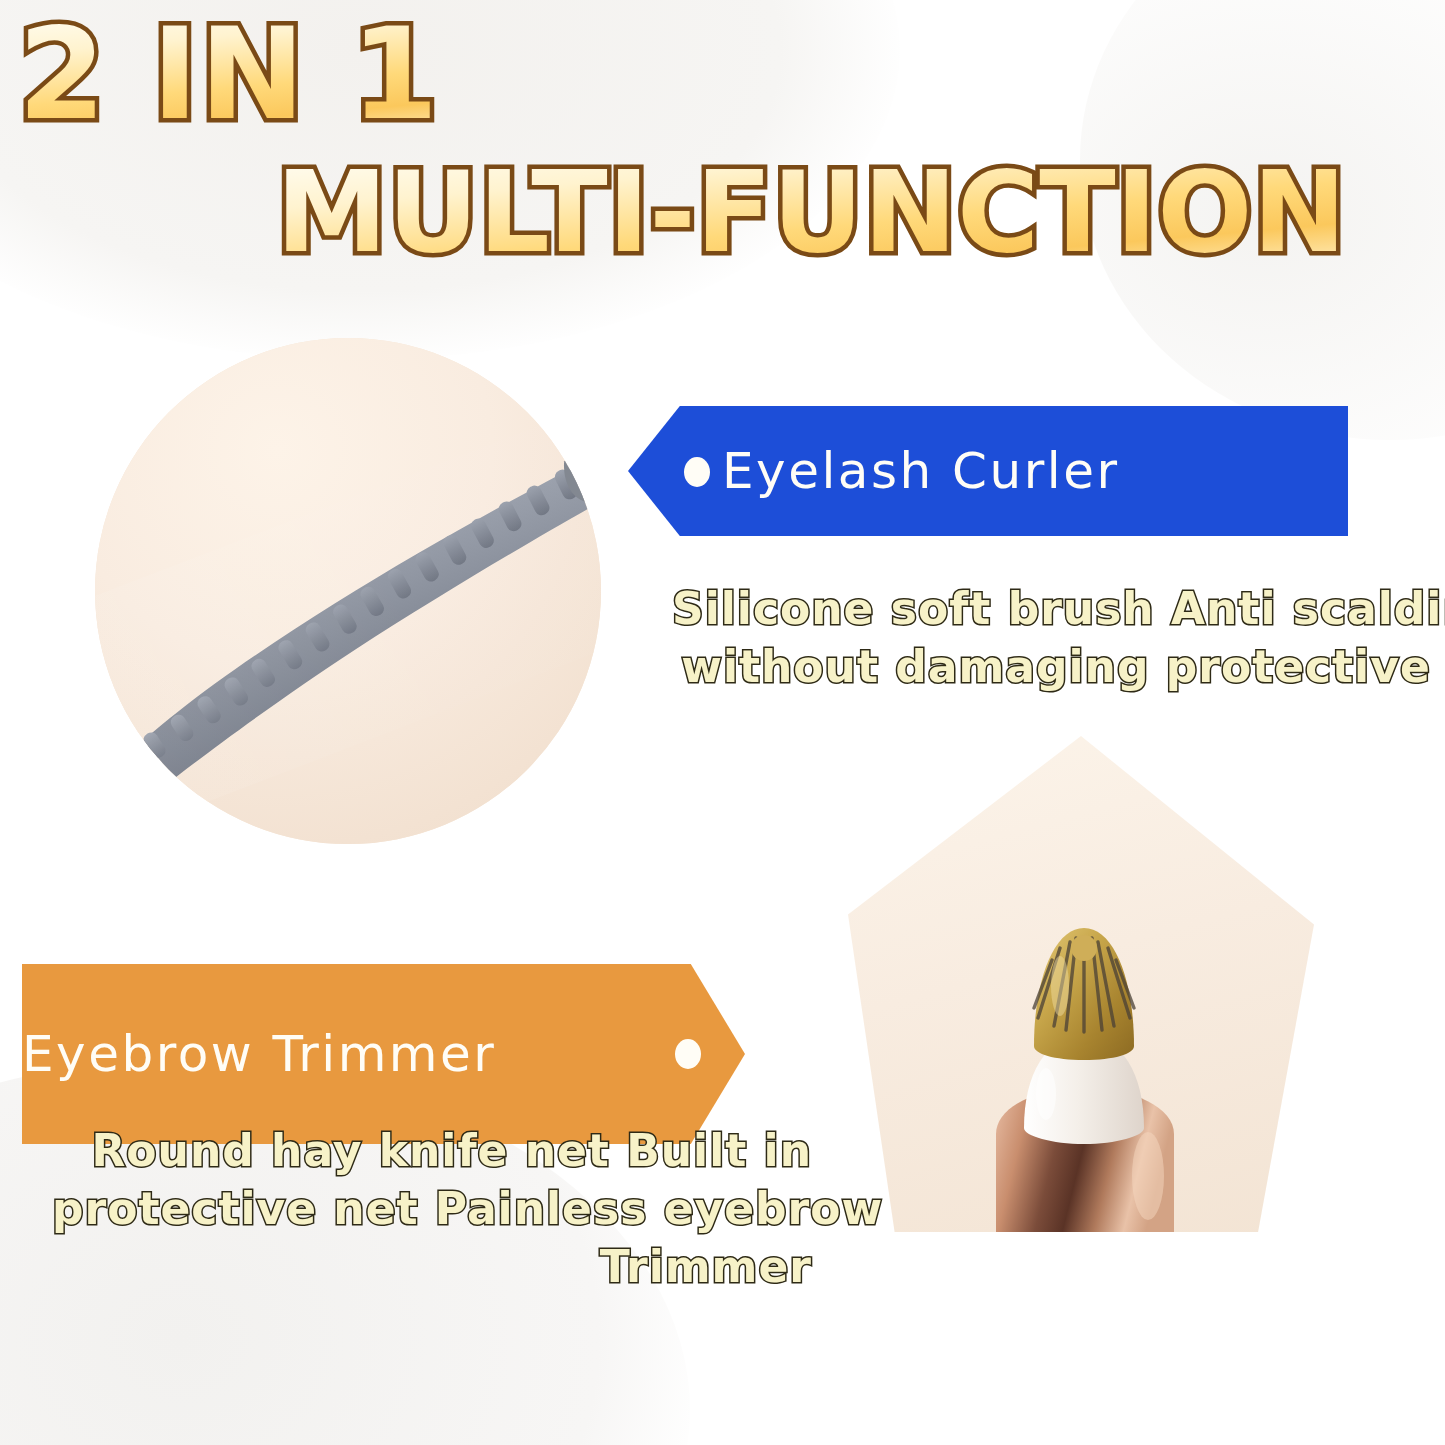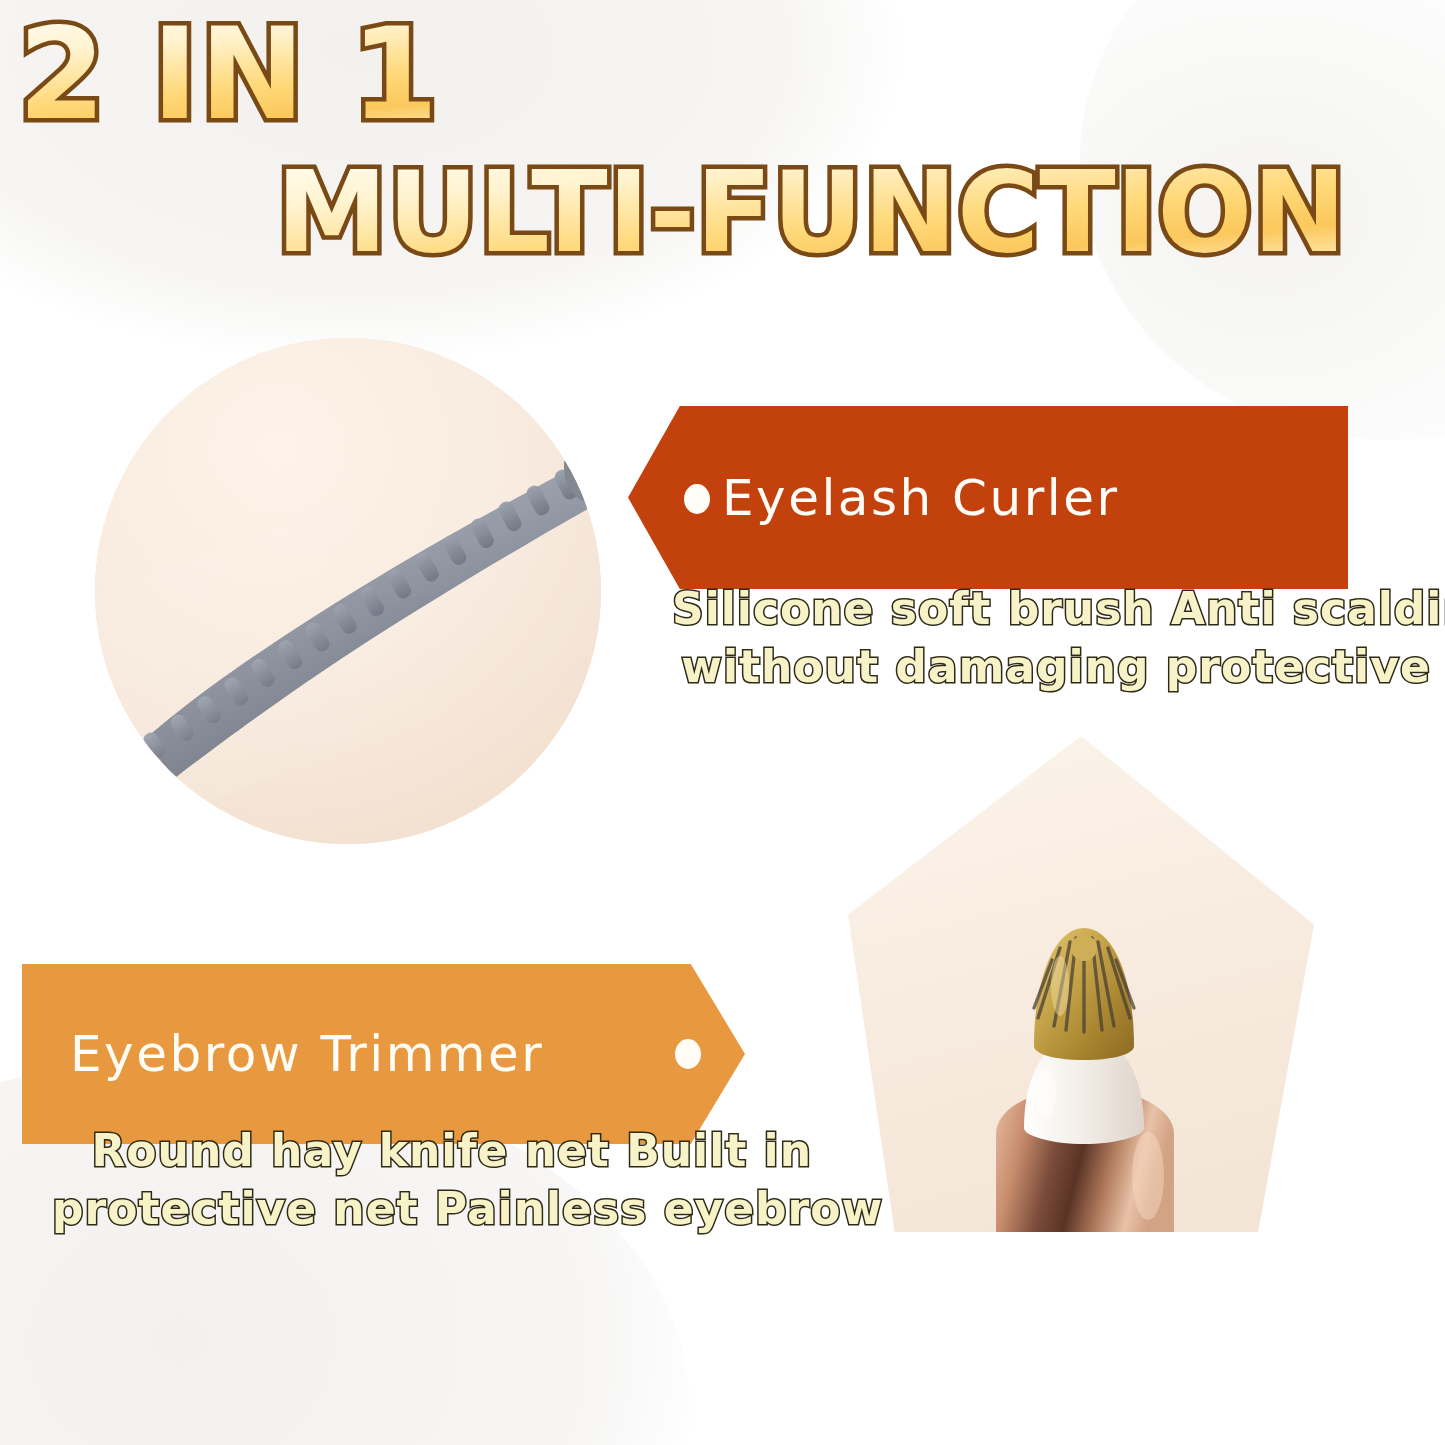--- a/index.html
+++ b/index.html
@@ -140,34 +140,33 @@
     align-items: center;
     color: #fffdf6;
     font-family: "DejaVu Sans", sans-serif;
     font-size: 50px;
     letter-spacing: 2px;
   }
   #banner-eyelash-curler {
     left: 628px;
     top: 406px;
     width: 720px;
-    height: 183px;
-    background: #c2410c;
+    height: 130px;
+    background: #1d4ed8;
     clip-path: polygon(0% 50%, 7.2% 0%, 100% 0%, 100% 100%, 7.2% 100%);
     padding-left: 56px;
     box-sizing: border-box;
   }
   #banner-eyebrow-trimmer {
     left: 22px;
     top: 964px;
     width: 723px;
     height: 180px;
     background: #e8993f;
     clip-path: polygon(0% 0%, 92.5% 0%, 100% 50%, 92.5% 100%, 0% 100%);
-    padding-left: 48px;
     padding-right: 44px;
     box-sizing: border-box;
     justify-content: space-between;
   }
   .banner-label {
     font-family: "DejaVu Sans", sans-serif;
     font-size: 50px;
     font-weight: normal;
     color: #fffdf6;
     letter-spacing: 2.5px;
@@ -333,15 +332,16 @@
   </div>
 
   <div class="banner" id="banner-eyebrow-trimmer">
     <span class="banner-label">Eyebrow Trimmer</span>
     <span class="banner-bullet" id="bullet-right"></span>
   </div>
 
   <div class="desc" id="desc-eyebrow-trimmer">
     <span class="desc-line">Round hay knife net Built in</span>
     <span class="desc-line">protective net Painless eyebrow</span>
+    <span class="desc-line">Trimmer</span>
   </div>
 
 </div>
 
 </body></html>

